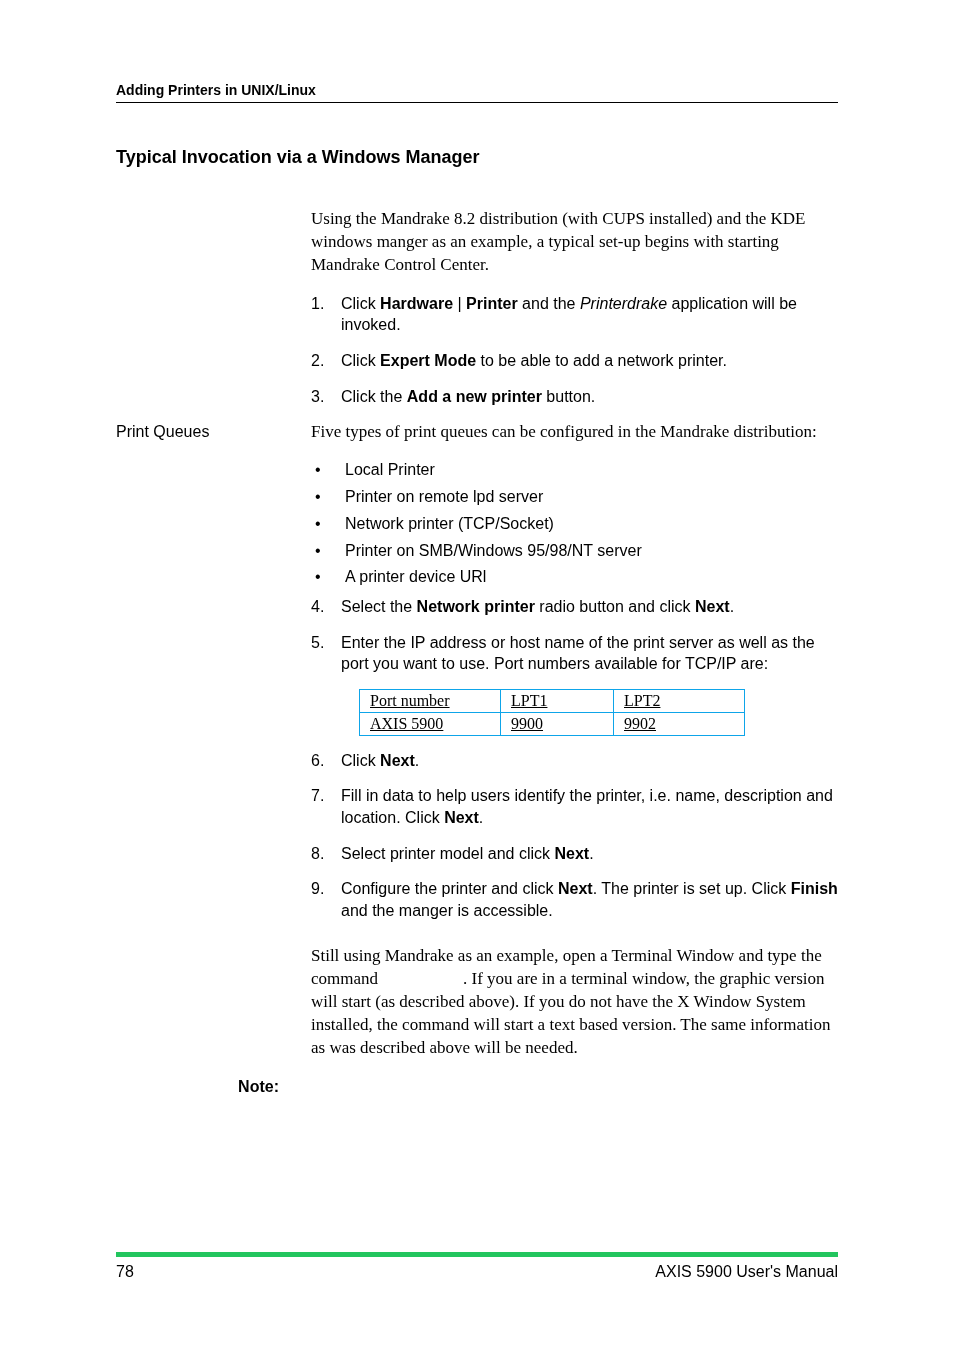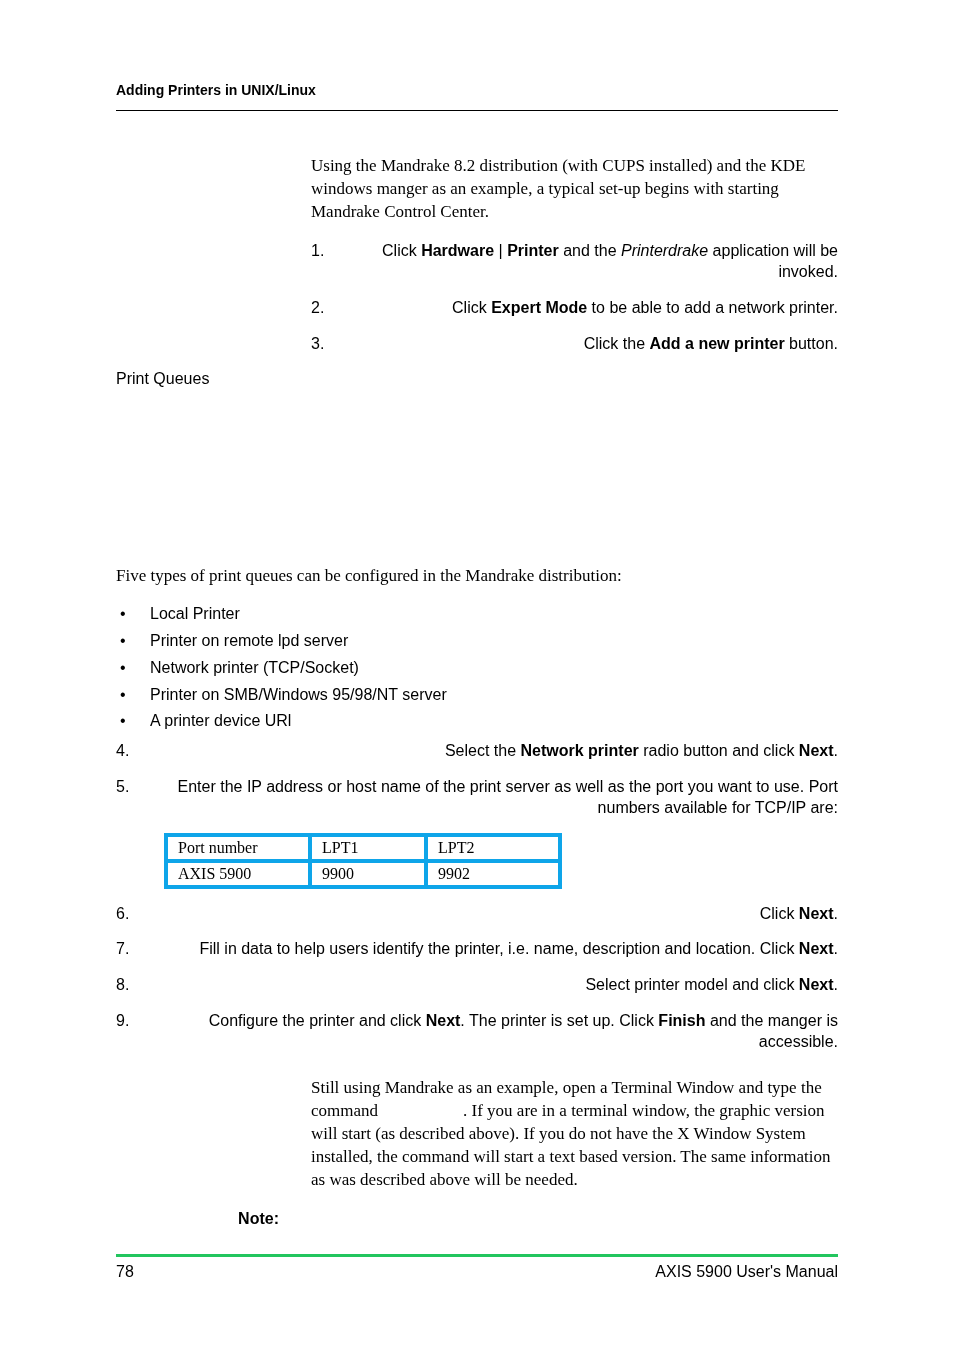--- a/index.html
+++ b/index.html
@@ -14,21 +14,21 @@
     height: 1351px;
     position: relative;
     box-sizing: border-box;
     padding: 82px 116px 0 116px;
   }
   .running-head {
     font-family: "Helvetica Neue", Helvetica, Arial, sans-serif;
     font-size: 14px;
     font-weight: 700;
     border-bottom: 1px solid #000;
-    padding-bottom: 12px;
+    padding-bottom: 4px;
     margin-bottom: 44px;
   }
   .section-title {
     font-family: "Helvetica Neue", Helvetica, Arial, sans-serif;
     font-size: 18px;
     font-weight: 700;
     margin: 0 0 40px 0;
   }
   .body-col {
     margin-left: 195px;
@@ -43,84 +43,85 @@
     font-family: "Helvetica Neue", Helvetica, Arial, sans-serif;
     font-size: 16px;
     line-height: 1.35;
     display: flex;
     margin: 0 0 14px 0;
   }
   .num-list > li .n {
     width: 30px; flex: 0 0 30px;
     font-weight: 400;
   }
-  .num-list > li .t { flex: 1; text-align: right; }
+  .num-list > li .t { flex: 1; }
   .bold { font-weight: 700; }
   .italic { font-style: italic; }
   .bul-list { list-style: none; padding: 0; margin: 0 0 8px 0; }
   .bul-list > li {
     font-family: "Helvetica Neue", Helvetica, Arial, sans-serif;
     font-size: 16px;
     line-height: 1.3;
     display: flex;
     margin: 0 0 6px 0;
   }
   .bul-list > li .dot {
     width: 30px; flex: 0 0 30px;
     text-align: left;
     padding-left: 4px;
   }
   .bul-list > li .t { flex: 1; }
   .two-col {
     display: flex;
     align-items: flex-start;
     margin-bottom: 10px;
-    flex-direction: column;
   }
   .two-col .side {
     width: 195px; flex: 0 0 195px;
     font-family: "Helvetica Neue", Helvetica, Arial, sans-serif;
     font-size: 16px;
     text-align: left;
     padding-top: 2px;
   }
   .two-col .side.bold { font-weight: 700; }
   .two-col .main { flex: 1; }
   table.port {
     border-collapse: collapse;
     margin: 6px 0 14px 48px;
     font-family: Georgia, 'Times New Roman', serif;
     font-size: 16px;
   }
   table.port td {
-    border: 4px solid #0ea5e9;
+    border: 1px solid #0ea5e9;
     padding: 2px 10px;
+    text-decoration: underline;
   }
   table.port td.c1 { width: 120px; }
   table.port td.c2 { width: 92px; }
   table.port td.c3 { width: 110px; }
   .footer {
     position: absolute;
     left: 116px; right: 116px;
     bottom: 70px;
-    border-top: 3px solid #22c55e;
+    border-top: 5px solid #22c55e;
     padding-top: 6px;
     font-family: "Helvetica Neue", Helvetica, Arial, sans-serif;
     font-size: 16px;
     display: flex;
     justify-content: space-between;
   }
 </style>
 </head>
 <body>
 
 <div class="page">
 
   <div class="running-head">Adding Printers in UNIX/Linux</div>
 
+  <div class="section-title">Typical Invocation via a Windows Manager</div>
 
   <div class="body-col">
     <p class="para">Using the Mandrake 8.2 distribution (with CUPS installed) and the KDE windows manger as an example, a typical set-up begins with starting Mandrake Control Center.</p>
 
     <ol class="num-list">
       <li>
         <span class="n">1.</span>
         <span class="t">
           <span>Click </span><span class="bold">Hardware</span><span> | </span><span class="bold">Printer</span><span> and the </span><span class="italic">Printerdrake</span><span> application will be invoked.</span>
         </span>

